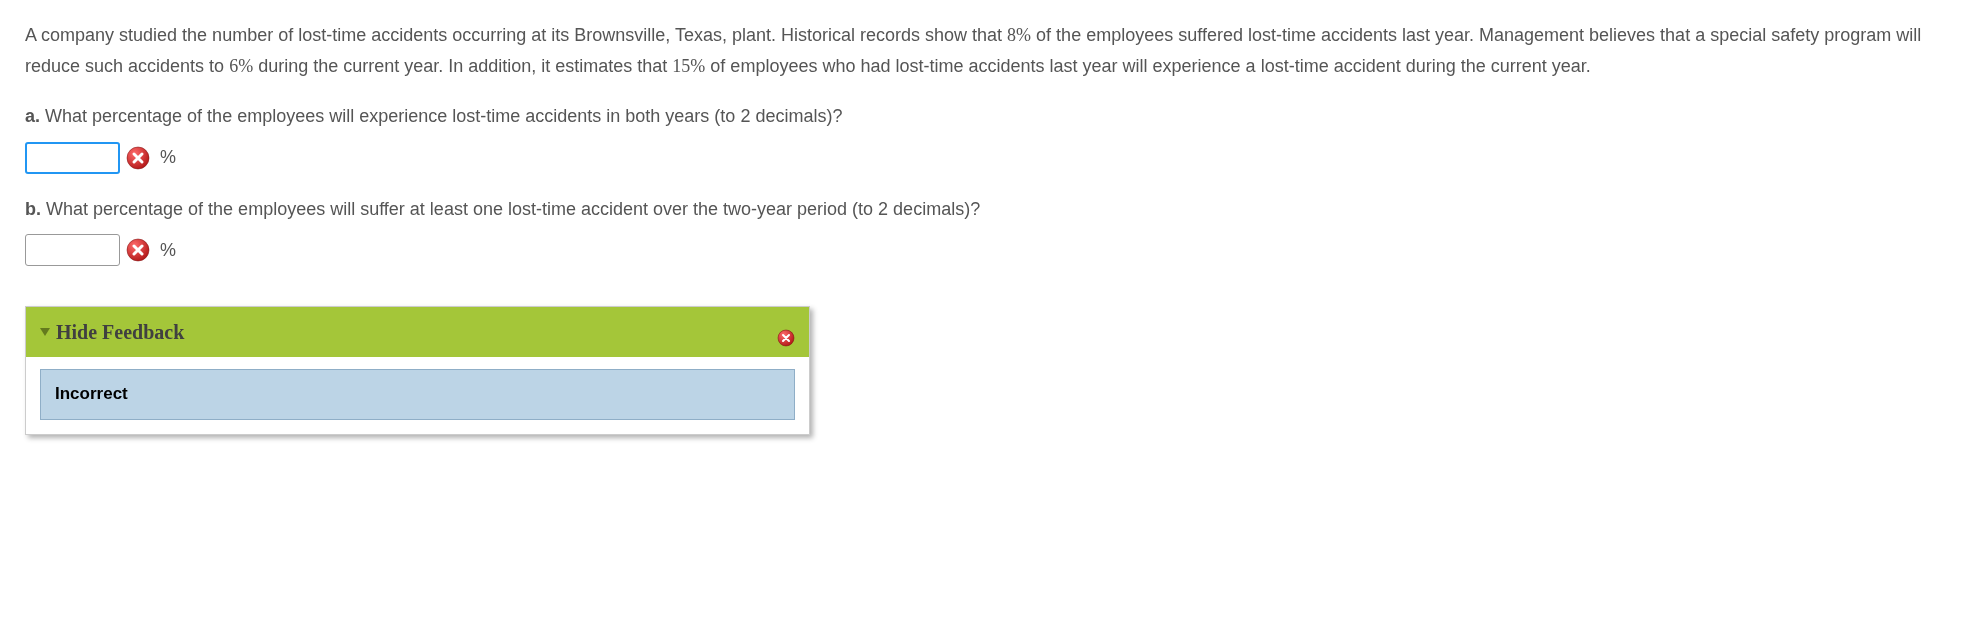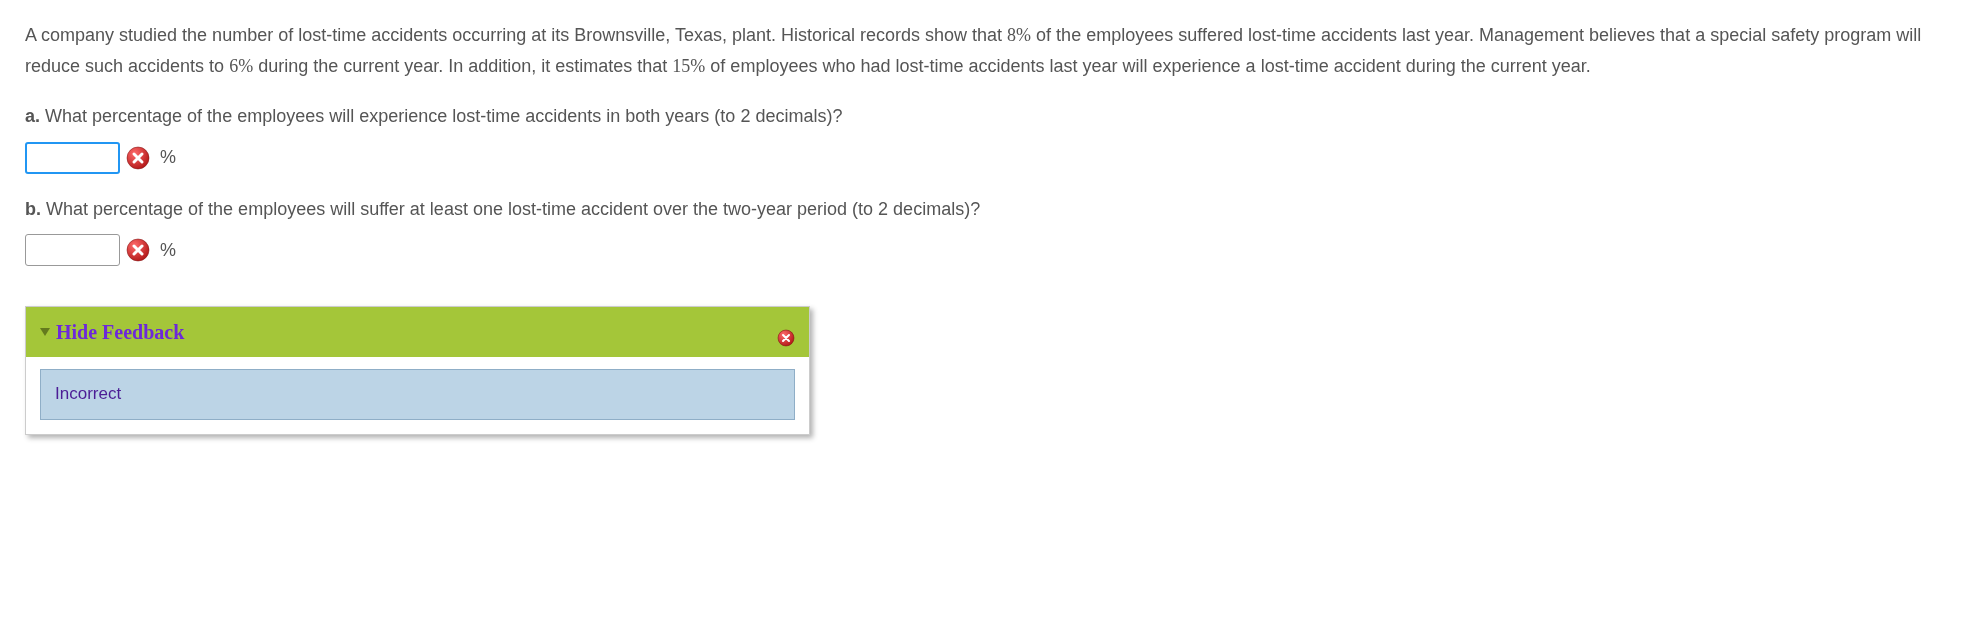--- a/index.html
+++ b/index.html
@@ -62,21 +62,21 @@
       margin-left: 4px;
     }
     .feedback-panel {
       margin-top: 40px;
       width: 785px;
       box-shadow: 3px 3px 5px rgba(0,0,0,0.3);
       border: 1px solid #ccc;
     }
     .feedback-header {
       background: #a4c639;
-      color: #6d28d9;
+      color: #404040;
       font-family: Georgia, serif;
       font-weight: bold;
       font-size: 20px;
       padding: 8px 14px;
       display: flex;
       align-items: center;
       justify-content: space-between;
       position: relative;
     }
     .feedback-header-left {
@@ -96,22 +96,22 @@
       height: 18px;
     }
     .feedback-body {
       background: #fff;
       padding: 12px 14px 14px 14px;
     }
     .feedback-status {
       background: #bcd4e6;
       border: 1px solid #8faec7;
       padding: 10px 14px;
-      font-weight: normal;
-      color: #4c1d95;
+      font-weight: bold;
+      color: #000000;
       font-size: 17px;
     }
   </style>
 </head>
 <body>
 
 <div class="problem-text">
   <span>A company studied the number of lost-time accidents occurring at its Brownsville, Texas, plant. Historical records show that </span><span class="percent">8%</span><span> of the employees suffered lost-time accidents last year. Management believes that a special safety program will reduce such accidents to </span><span class="percent">6%</span><span> during the current year. In addition, it estimates that </span><span class="percent">15%</span><span> of employees who had lost-time accidents last year will experience a lost-time accident during the current year.</span>
 </div>
 

